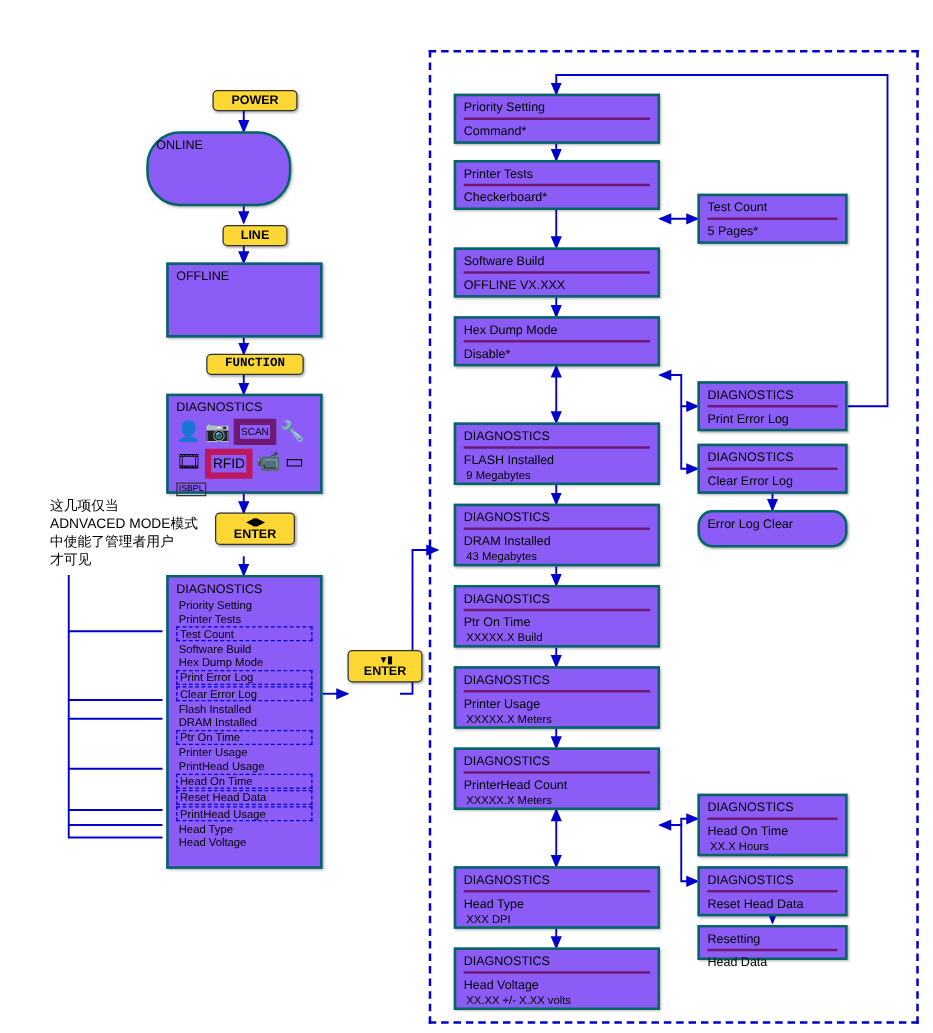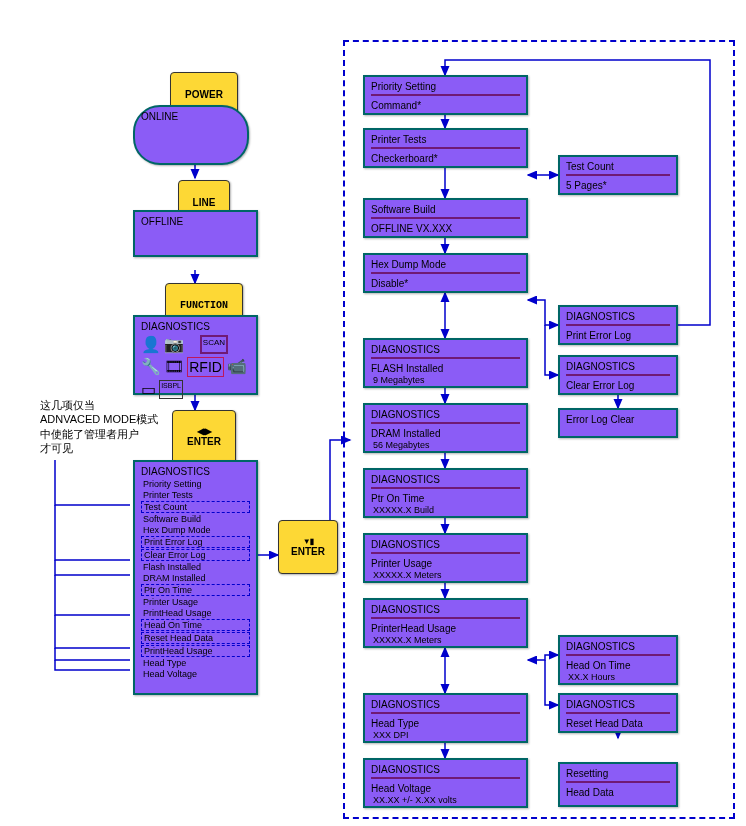--- a/index.html
+++ b/index.html
@@ -10,21 +10,21 @@
     width: 746px;
     height: 826px;
     position: relative;
     overflow: hidden;
   }
   .yellow-btn {
     position: absolute;
     background: #fdd835;
     border: 1px solid #333;
     border-radius: 4px;
-    padding: 16px 8px;
+    padding: 2px 8px;
     font-size: 10px;
     font-weight: bold;
     text-align: center;
     box-shadow: 1px 1px 2px rgba(0,0,0,.3);
   }
   .yellow-btn .arrows {
     font-size: 8px;
     letter-spacing: -1px;
   }
   .green-box {
@@ -126,41 +126,41 @@
     <polyline points="528,660 545,660 545,655 558,655" marker-end="url(#ah)" marker-start="url(#ah2)"></polyline>
     <polyline points="545,660 545,705 558,705" marker-end="url(#ah)"></polyline>
     <line x1="618" y1="725" x2="618" y2="738" marker-end="url(#ah)"></line>
   </g>
 </svg>
 
 <div class="dashed-frame" style="left:343px; top:40px; width:388px; height:775px;"></div>
 
 <div class="yellow-btn" style="left:170px; top:72px; width:50px;"><span>POWER</span></div>
 
-<div class="green-box" style="left:133px; top:105px; width:116px; height:60px;border-radius:27px;">
+<div class="green-box" style="left:117px; top:105px; width:116px; height:60px;border-radius:27px;">
   <span class="title">ONLINE</span>
 </div>
 
 <div class="yellow-btn" style="left:178px; top:180px; width:34px;"><span>LINE</span></div>
 
-<div class="green-box" style="left:133px; top:210px; width:125px; height:47px;">
+<div class="green-box" style="left:133px; top:210px; width:125px; height:60px;">
   <span class="title">OFFLINE</span>
 </div>
 
 <div class="yellow-btn" style="left:165px; top:283px; width:60px;font-family:Liberation Mono, monospace;"><span>FUNCTION</span></div>
 
 <div class="green-box" style="left:133px; top:315px; width:125px; height:80px;">
   <span class="title">DIAGNOSTICS</span>
   <div style="display:flex;flex-wrap:wrap;gap:3px;margin-top:3px;">
     <span style="font-size:16px;">👤</span>
     <span style="font-size:16px;">📷</span>
-    <span style="font-size:8px;border:2px solid #701a75;padding:1px;margin-left:13px;">SCAN</span>
+    <span style="font-size:8px;border:5px solid #701a75;padding:1px;">SCAN</span>
     <span style="font-size:16px;">🔧</span>
     <span style="font-size:16px;">🎞</span>
-    <span style="font-size:14px;border:1px solid #be185d;padding:1px;">RFID</span>
+    <span style="font-size:11px;border:5px solid #be185d;padding:1px;">RFID</span>
     <span style="font-size:16px;">📹</span>
     <span style="font-size:16px;">▭</span>
     <span style="font-size:7px;border:1px solid #333;padding:1px;">ISBPL</span>
   </div>
 </div>
 
 <div class="yellow-btn" style="left:172px; top:410px; width:46px; text-align:center;">
   <div class="arrows">◀▮▶</div>
   <span>ENTER</span>
 </div>
@@ -219,60 +219,60 @@
   <span class="sub">Disable*</span>
 </div>
 <div class="green-box" style="left:558px; top:305px; width:120px; height:40px;">
   <span class="title">DIAGNOSTICS</span>
   <span class="sub">Print Error Log</span>
 </div>
 <div class="green-box" style="left:558px; top:355px; width:120px; height:40px;">
   <span class="title">DIAGNOSTICS</span>
   <span class="sub">Clear Error Log</span>
 </div>
-<div class="green-box" style="left:558px; top:408px; width:120px; height:30px;">
+<div class="green-box" style="left:558px; top:408px; width:120px; height:30px;border-radius:12px;">
   <span class="title">Error Log Clear</span>
 </div>
 
 <div class="green-box" style="left:363px; top:338px; width:165px; height:50px;">
   <span class="title">DIAGNOSTICS</span>
   <span class="sub">FLASH Installed</span>
   <span class="plain-item">9 Megabytes</span>
 </div>
 <div class="green-box" style="left:363px; top:403px; width:165px; height:50px;">
   <span class="title">DIAGNOSTICS</span>
   <span class="sub">DRAM Installed</span>
-  <span class="plain-item">56 Megabytes</span>
+  <span class="plain-item">43 Megabytes</span>
 </div>
 <div class="green-box" style="left:363px; top:468px; width:165px; height:50px;">
   <span class="title">DIAGNOSTICS</span>
   <span class="sub">Ptr On Time</span>
   <span class="plain-item">XXXXX.X  Build</span>
 </div>
 <div class="green-box" style="left:363px; top:533px; width:165px; height:50px;">
   <span class="title">DIAGNOSTICS</span>
   <span class="sub">Printer Usage</span>
   <span class="plain-item">XXXXX.X  Meters</span>
 </div>
 <div class="green-box" style="left:363px; top:598px; width:165px; height:50px;">
   <span class="title">DIAGNOSTICS</span>
-  <span class="sub">PrinterHead Usage</span>
+  <span class="sub">PrinterHead Count</span>
   <span class="plain-item">XXXXX.X  Meters</span>
 </div>
 
 <div class="green-box" style="left:558px; top:635px; width:120px; height:50px;">
   <span class="title">DIAGNOSTICS</span>
   <span class="sub">Head On Time</span>
   <span class="plain-item">XX.X Hours</span>
 </div>
 <div class="green-box" style="left:558px; top:693px; width:120px; height:40px;">
   <span class="title">DIAGNOSTICS</span>
   <span class="sub">Reset Head Data</span>
 </div>
-<div class="green-box" style="left:558px; top:762px; width:120px; height:45px;">
+<div class="green-box" style="left:558px; top:740px; width:120px; height:28px;">
   <span class="title">Resetting</span>
   <span class="sub">Head Data</span>
 </div>
 
 <div class="green-box" style="left:363px; top:693px; width:165px; height:50px;">
   <span class="title">DIAGNOSTICS</span>
   <span class="sub">Head Type</span>
   <span class="plain-item">XXX  DPI</span>
 </div>
 <div class="green-box" style="left:363px; top:758px; width:165px; height:50px;">

